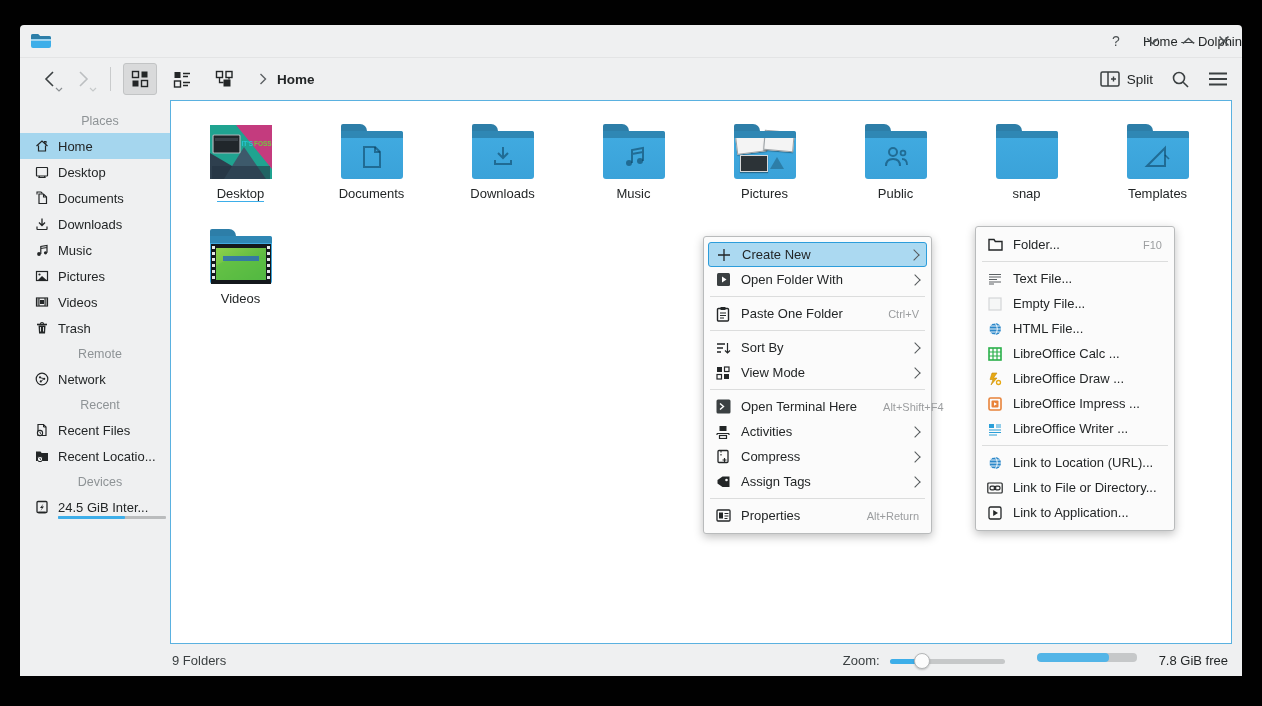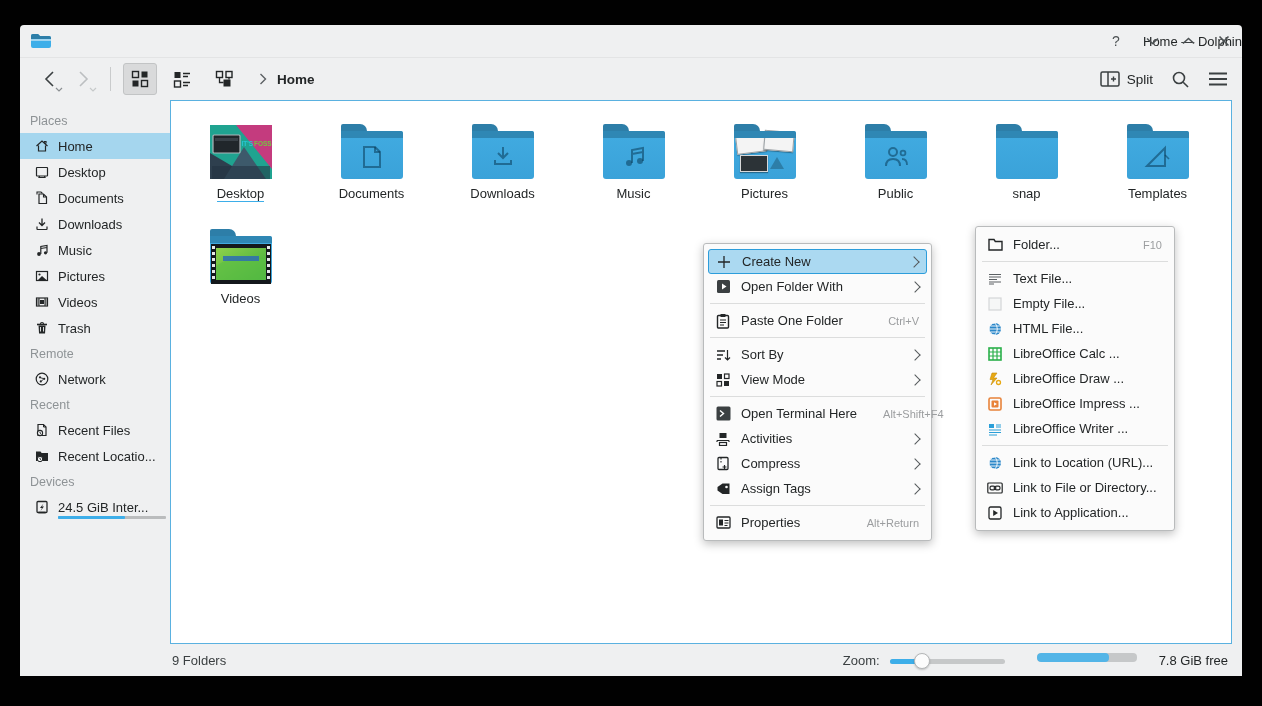--- a/index.html
+++ b/index.html
@@ -20,21 +20,21 @@
   .tb-sep { width:1px; height:24px; background:#c9cbcc; margin:0 8px; }
   .view-btn { width:34px; height:32px; display:flex; align-items:center; justify-content:center; border-radius:3px; margin-right:4px; }
   .view-btn.selected { background:#d9dadb; border:1px solid #c2c4c5; }
   .crumb-sep { margin:0 6px 0 10px; }
   .breadcrumb-label { font-size:13.5px; font-weight:bold; color:#232627; }
   .toolbar-right { margin-left:auto; display:flex; align-items:center; gap:18px; }
   .split-btn { display:flex; align-items:flex-end; gap:7px; font-size:13.5px; color:#232627; }
 
   
   .body-row { flex:1; display:flex; min-height:0; }
-  .sidebar { width:150px; padding-top:8px; font-size:13px; color:#232627; flex-shrink:0; overflow:hidden; }
+  .sidebar { width:150px; padding-top:8px; font-size:13px; color:#232627; flex-shrink:0; overflow:hidden;text-align:center; }
   .side-header { color:#8e9396; padding:6px 0 5px 10px; font-size:12.5px; }
   .side-item { display:flex; align-items:center; gap:8px; height:26px; padding-left:14px; cursor:default; position:relative; }
   .side-item.selected { background:#a5d6ee; }
   .side-item svg { flex-shrink:0; }
   .side-label { white-space:nowrap; }
   .device-bar { position:absolute; left:38px; bottom:1px; width:108px; height:3px; background:#babcbd; border-radius:1px; }
   .device-bar .fill { height:100%; background:#3daee9; border-radius:1px; }
 
   .main-view { flex:1; margin:0 10px 1px 0; background:#ffffff; border:1px solid #5ab1e0; position:relative; overflow:hidden; }
 
@@ -438,21 +438,21 @@
                       <rect x="56" y="32" width="3" height="3"></rect>
                     </g>
                   </svg>
             </div>
               </div>
             <div class="flabel">Videos</div>
           </div>
         </div>
       </div>
 
-      <div class="menu" id="context-menu" style="position: fixed; left: 703px; top: 243px; width: 229px;">
+      <div class="menu" id="context-menu" style="position: fixed; left: 703px; top: 236px; width: 229px;">
         <div class="menu-item highlighted">
           <span class="mi-icon">
               <svg width="14" height="14" viewBox="0 0 14 14">
                 <path d="M7 1 V13 M1 7 H13" stroke="#232627" stroke-width="1.3"></path>
               </svg>
             </span>
           <span class="mi-label">Create New</span>
           <span class="mi-arrow"></span>
         </div>
         <div class="menu-item">

